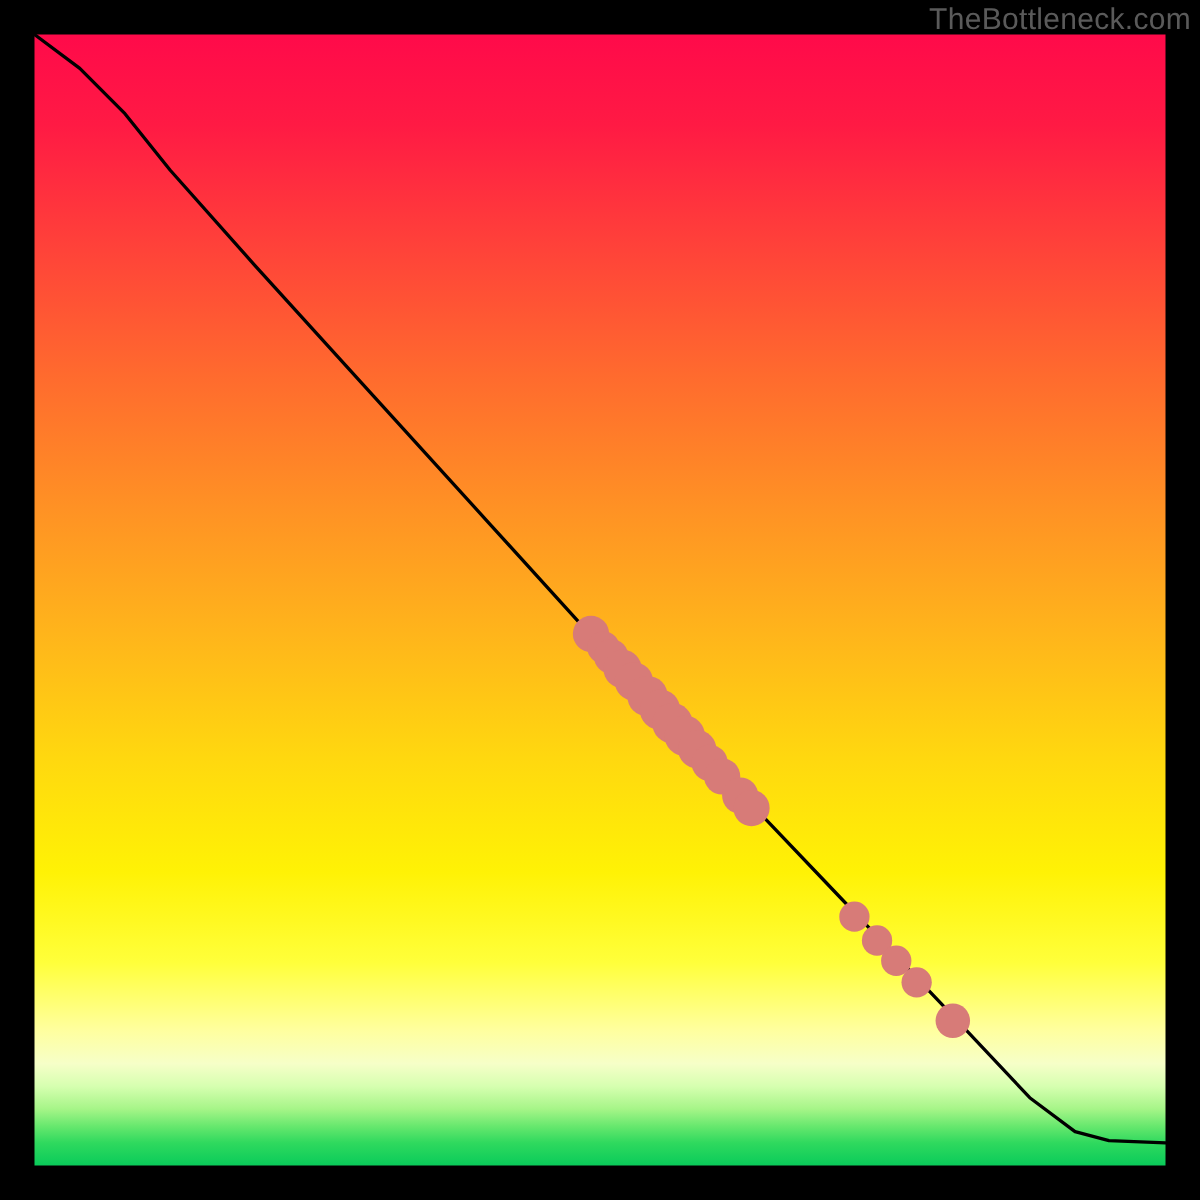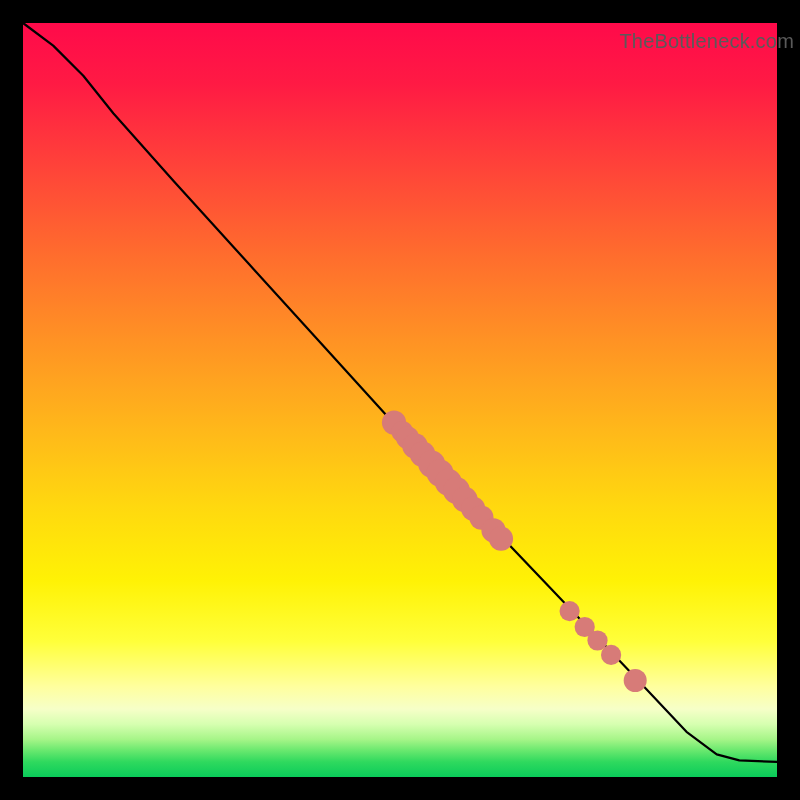--- a/index.html
+++ b/index.html
@@ -46,21 +46,20 @@
   }
   .watermark {
     position: absolute;
     top: 2px;
     right: 6px;
     color: #5a5a5a;
     font-size: 20px;
     font-weight: 500;
     letter-spacing: 0.2px;
     user-select: none;
-    margin-top: 28px;
   }
   svg.curve {
     position: absolute;
     left: 0; top: 0;
     width: 754px;
     height: 754px;
     overflow: visible;
   }
   .curve-path {
     fill: none;

